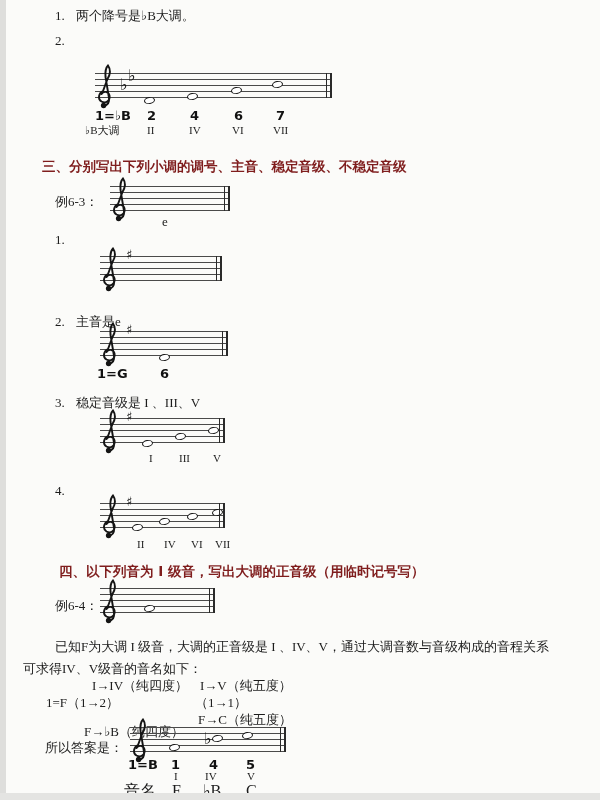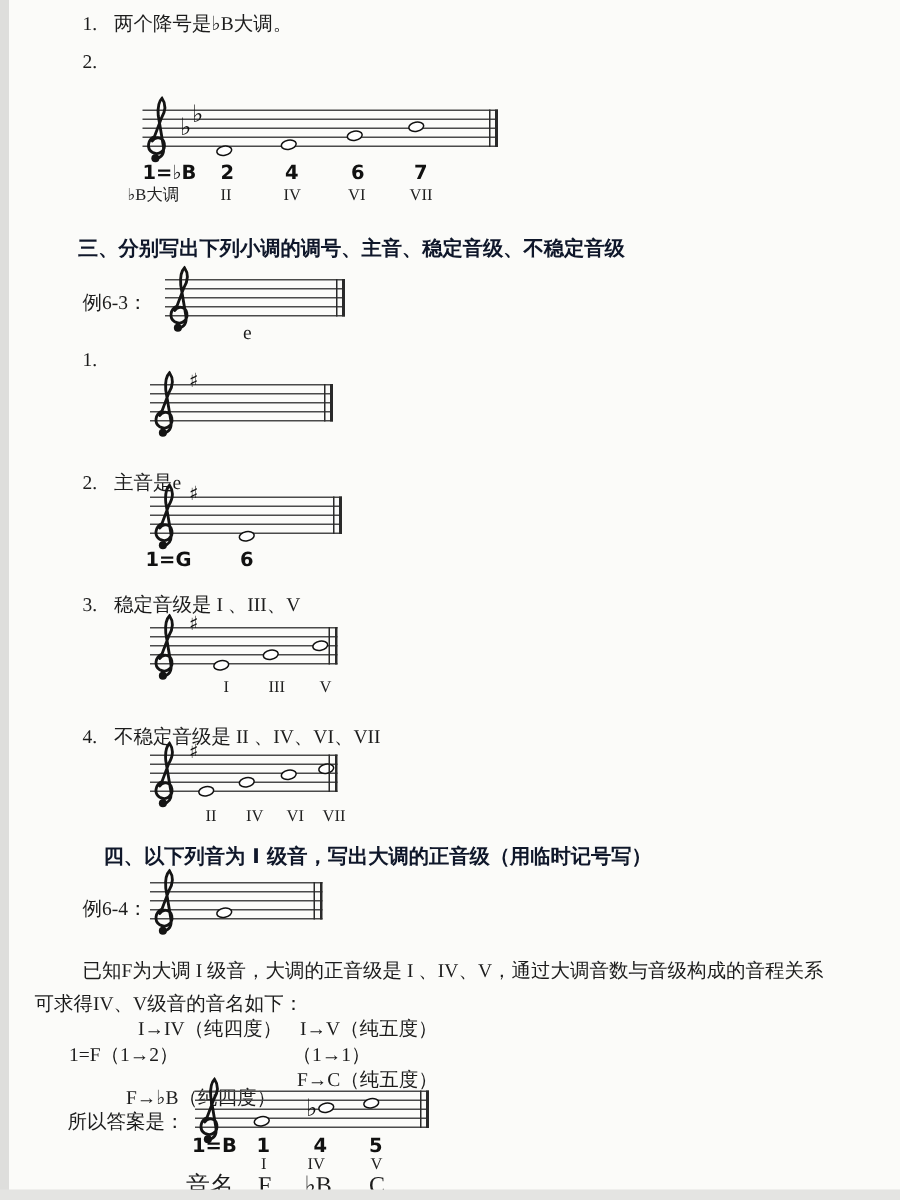--- a/index.html
+++ b/index.html
@@ -1,20 +1,20 @@
 <!DOCTYPE html>
 <html><head>
 <meta charset="utf-8">
 <style>
   html,body{margin:0;padding:0;}
   body{width:600px;height:800px;background:#f2f2f0;font-family:"Liberation Serif","DejaVu Serif",serif;}
   #page{position:relative;width:600px;height:800px;background:#fbfbf9;overflow:hidden;}
   .t{position:absolute;white-space:nowrap;color:#1c1c1c;font-size:13px;line-height:1.25;}
   .serif{font-family:"Liberation Serif","DejaVu Serif",serif;}
-  .h{font-family:"DejaVu Sans","Liberation Sans",sans-serif;font-weight:bold;font-size:13.5px;color:#0f172a;margin-left:10px;}
+  .h{font-family:"DejaVu Sans","Liberation Sans",sans-serif;font-weight:bold;font-size:13.5px;color:#7f1d1d;}
   .sol{font-family:"DejaVu Sans","Liberation Sans",sans-serif;font-weight:bold;font-size:13px;color:#111;}
   .deg{font-family:"Liberation Serif","DejaVu Serif",serif;font-size:11px;color:#222;}
   .small{font-size:16px;}
   .staff{position:absolute;height:25px;background-image:
       linear-gradient(#4a4a4a,#4a4a4a),linear-gradient(#4a4a4a,#4a4a4a),
       linear-gradient(#4a4a4a,#4a4a4a),linear-gradient(#4a4a4a,#4a4a4a),
       linear-gradient(#4a4a4a,#4a4a4a);
     background-size:100% 1px;background-repeat:no-repeat;
     background-position:0 0,0 6px,0 12px,0 18px,0 24px;}
   .clef{position:absolute;left:-1px;top:-9px;width:20px;height:46px;}
@@ -113,21 +113,20 @@
     <div class="note" style="left:42px;top:22px"></div>
     <div class="note" style="left:75px;top:15px"></div>
     <div class="note" style="left:108px;top:9px"></div>
     <div class="endbar"></div>
   </div>
   <span class="t deg" style="left:149px;top:452px">I</span>
   <span class="t deg" style="left:179px;top:452px">III</span>
   <span class="t deg" style="left:213px;top:452px">V</span>
 
   <span class="t" style="left:55px;top:483px">4.</span>
-  <span class="t" style="left:76px;top:483px">不稳定音级是 II 、IV、VI、VII</span>
 
   <div class="staff" style="left:100px;top:503px;width:125px">
     <svg class="clef" viewBox="0 0 20 46">
         <use href="#gclef"></use>
       </svg>
     <span class="accs" style="left:26px;top:-8px">♯</span>
     <div class="note" style="left:32px;top:21px"></div>
     <div class="note" style="left:59px;top:15px"></div>
     <div class="note" style="left:87px;top:10px"></div>
     <div class="note" style="left:112px;top:6px"></div>

